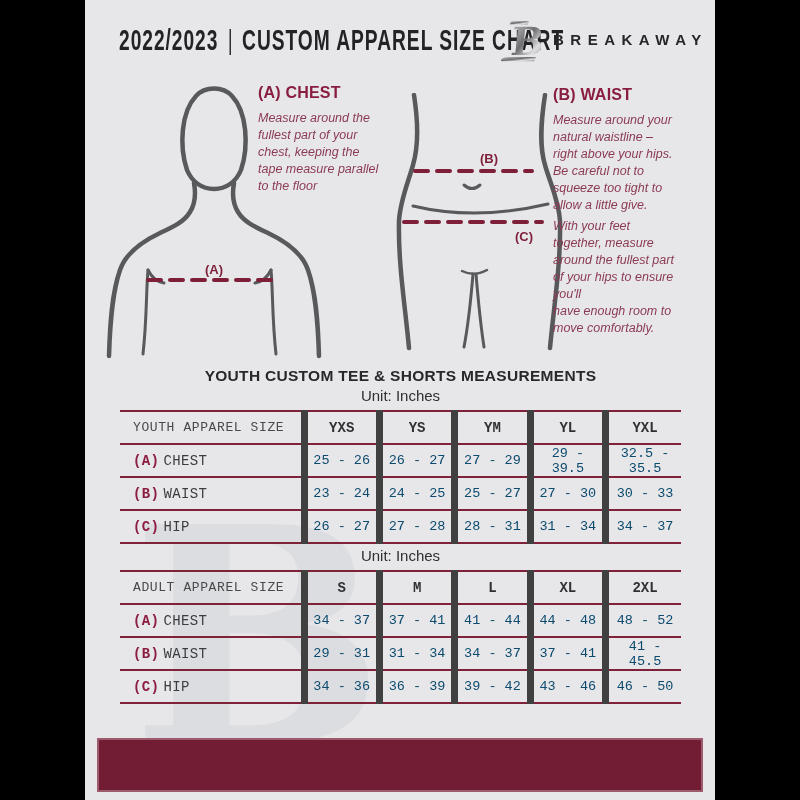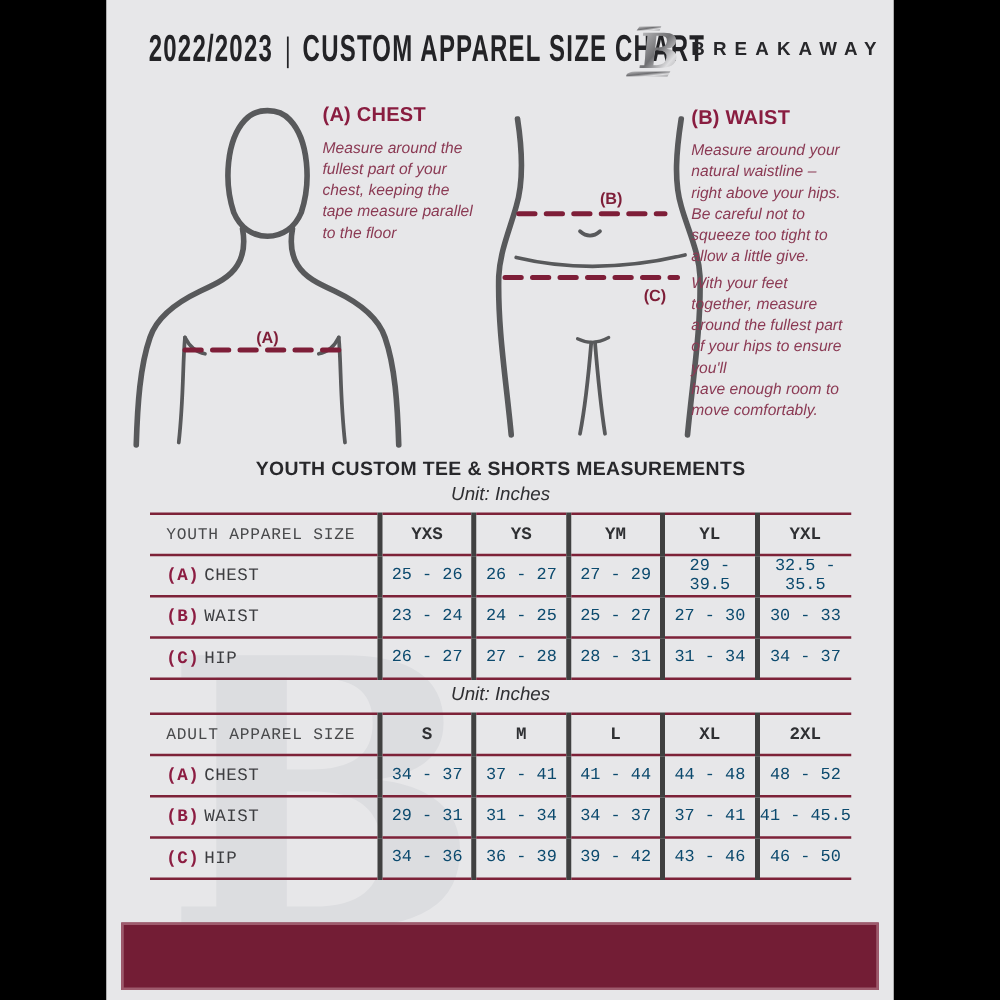--- a/index.html
+++ b/index.html
@@ -36,27 +36,27 @@
 
   
   .watermark { position:absolute; left:46px; top:488px; font-family:"DejaVu Serif",serif;
                font-weight:700; font-size:300px; line-height:1; color:#dcdde0; z-index:1; }
 
   
   .tbl-block { position:absolute; left:35px; width:561px; z-index:2; }
   .tbl-youth { top:367px; }
   .tbl-adult { top:545px; }
   .tbl-title { text-align:center; font-size:15.5px; font-weight:700; color:#28282b; letter-spacing:0.3px; }
-  .tbl-unit  { text-align:center; font-size:15px; font-style:italic; color:#2f2f32; margin-top:2px; }
+  .tbl-unit  { text-align:center; font-size:15px; color:#2f2f32; margin-top:2px; }
   table { border-collapse:collapse; table-layout:fixed; width:561px; margin-top:6px; background:transparent; }
   col.c-label { width:184px; }
   col.c-size  { width:75.4px; }
   td, th { height:33px; vertical-align:middle; border-top:2px solid #7d2238; background:transparent;font-family:Liberation Mono, monospace; }
   tr.last td { border-bottom:2px solid #7d2238; }
-  td + td, th + th { border-left:4px solid #404040; }
+  td + td, th + th { border-left:7px solid #404040; }
   th.lbl { text-align:left; padding-left:13px; font-size:13px; font-weight:400;
            letter-spacing:0.6px; color:#48494b; }
   th.size { font-size:14px; font-weight:700; color:#2f3033; text-align:center; }
   td.rowlbl { text-align:left; padding-left:13px; font-size:14px; color:#3c3d40; letter-spacing:0.4px; }
   td.rowlbl .k { font-weight:700; color:#8c1d42; margin-right:4px; }
   td.val { text-align:center; font-size:13.5px; color:#0c4a6e; }
 
   
   .footer-bar { position:absolute; left:12px; top:738px; width:606px; height:54px;
                 background:#731d35; border:2px solid #9e5b6d; z-index:3; }

